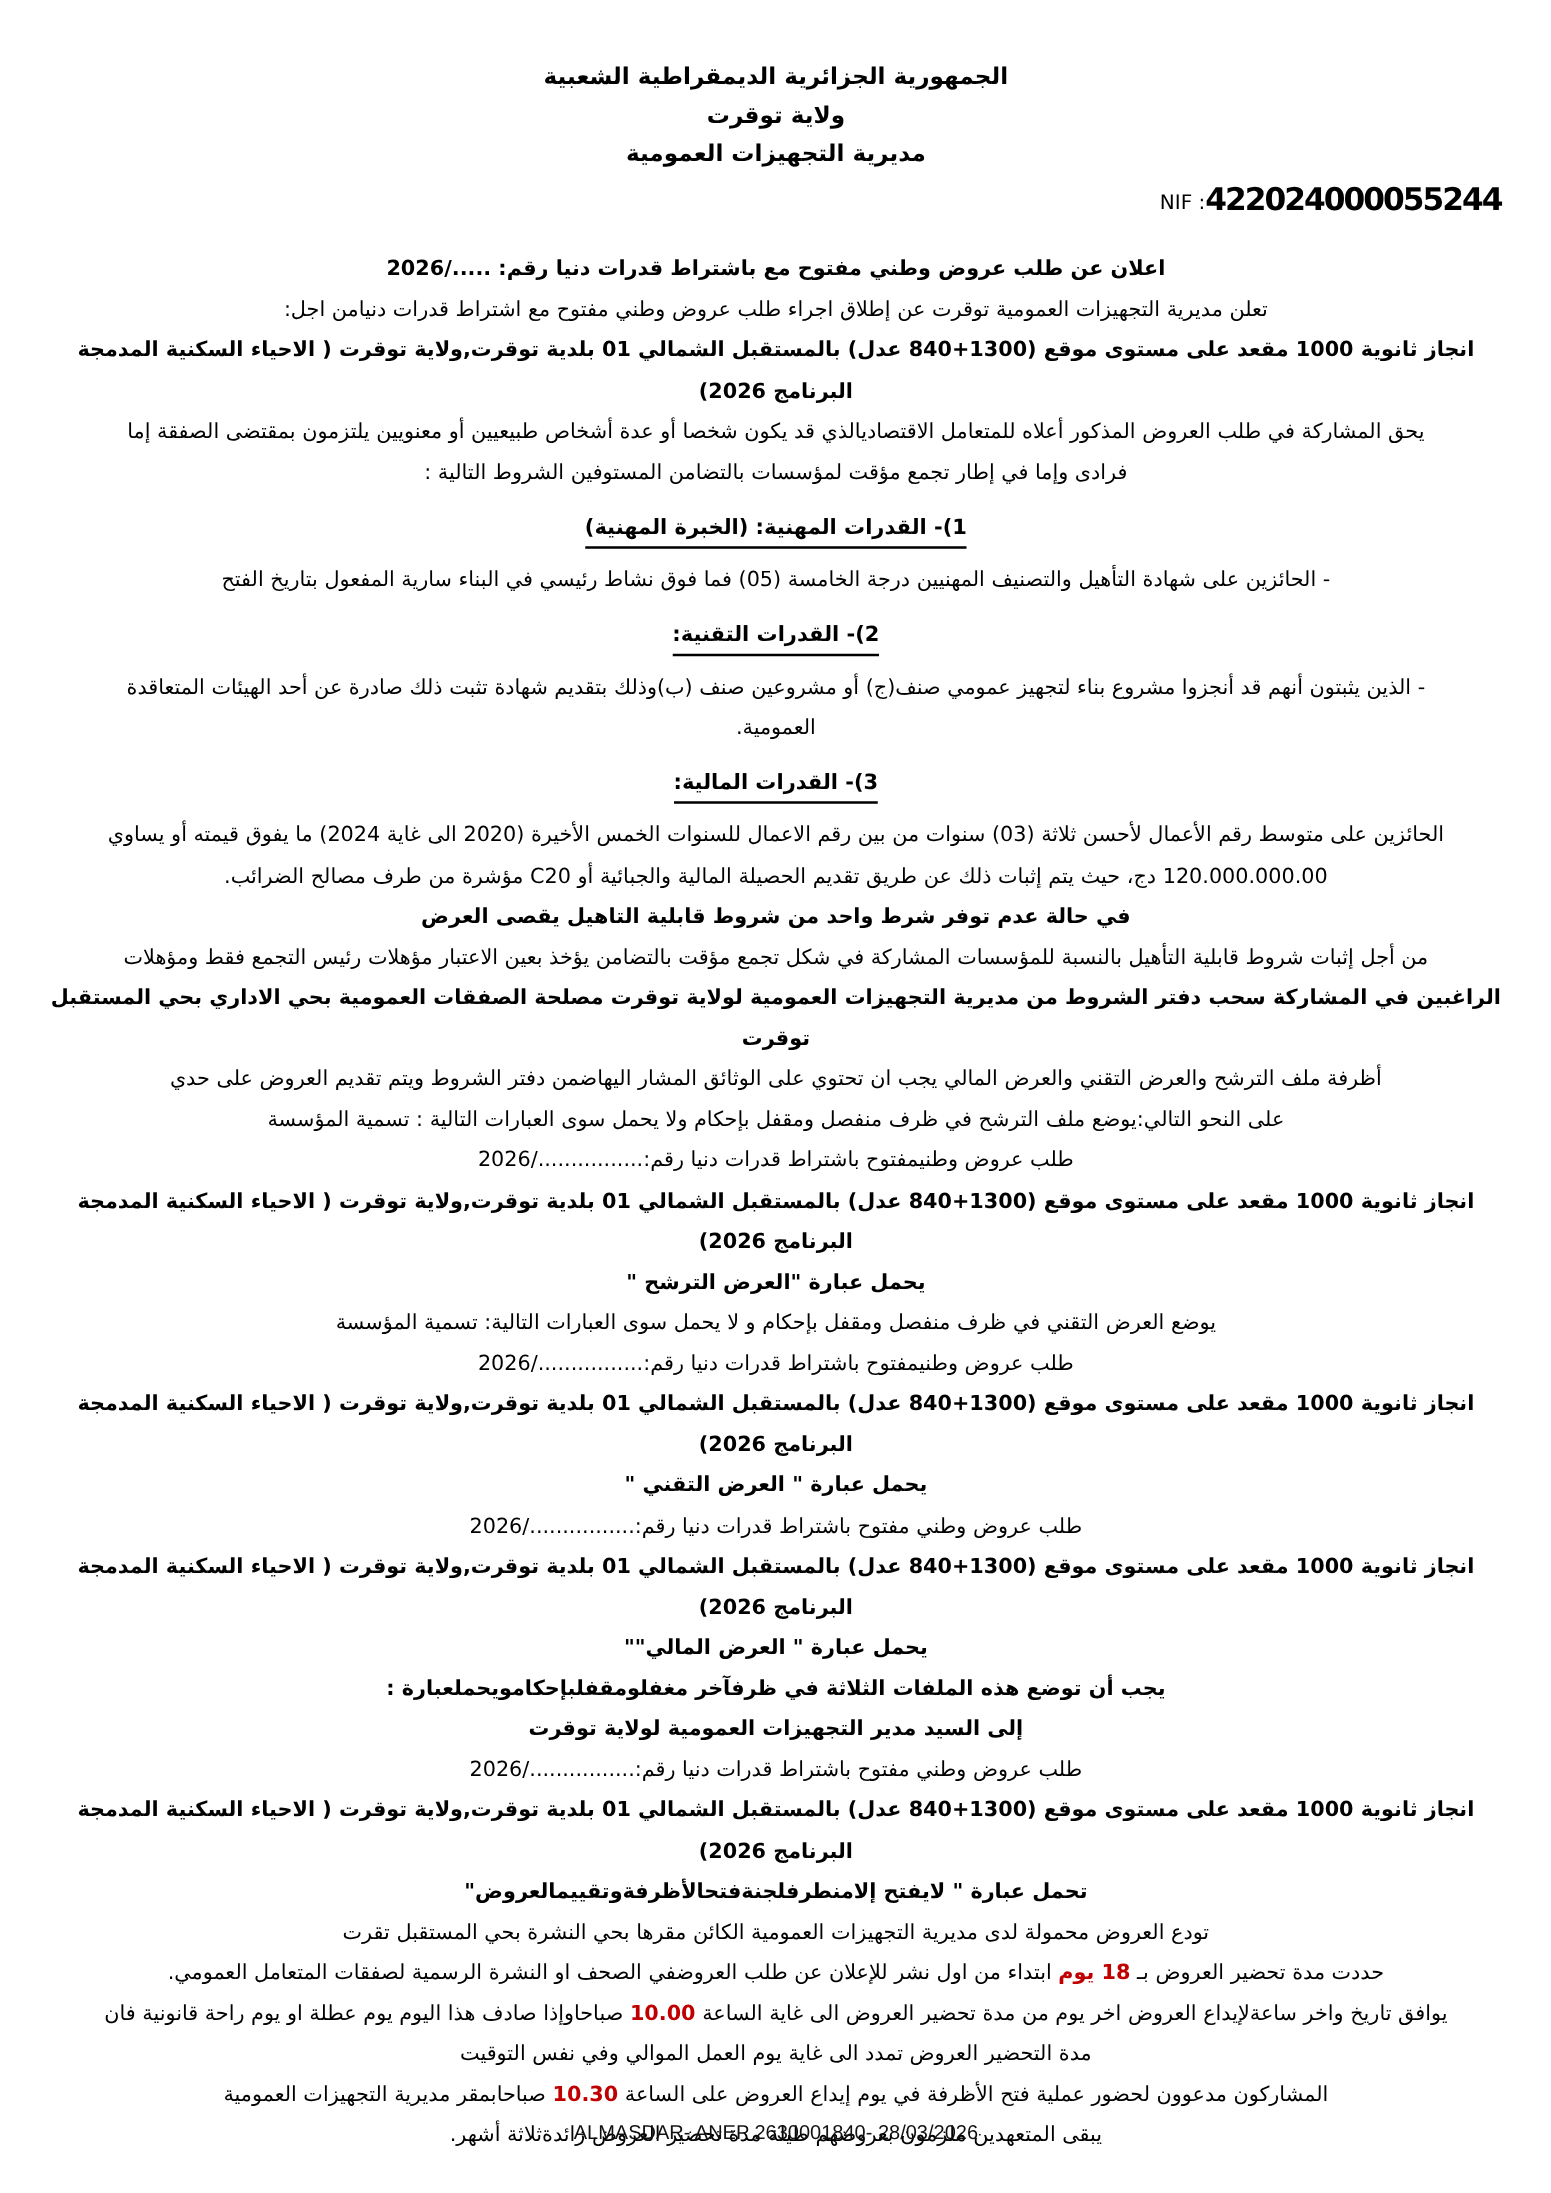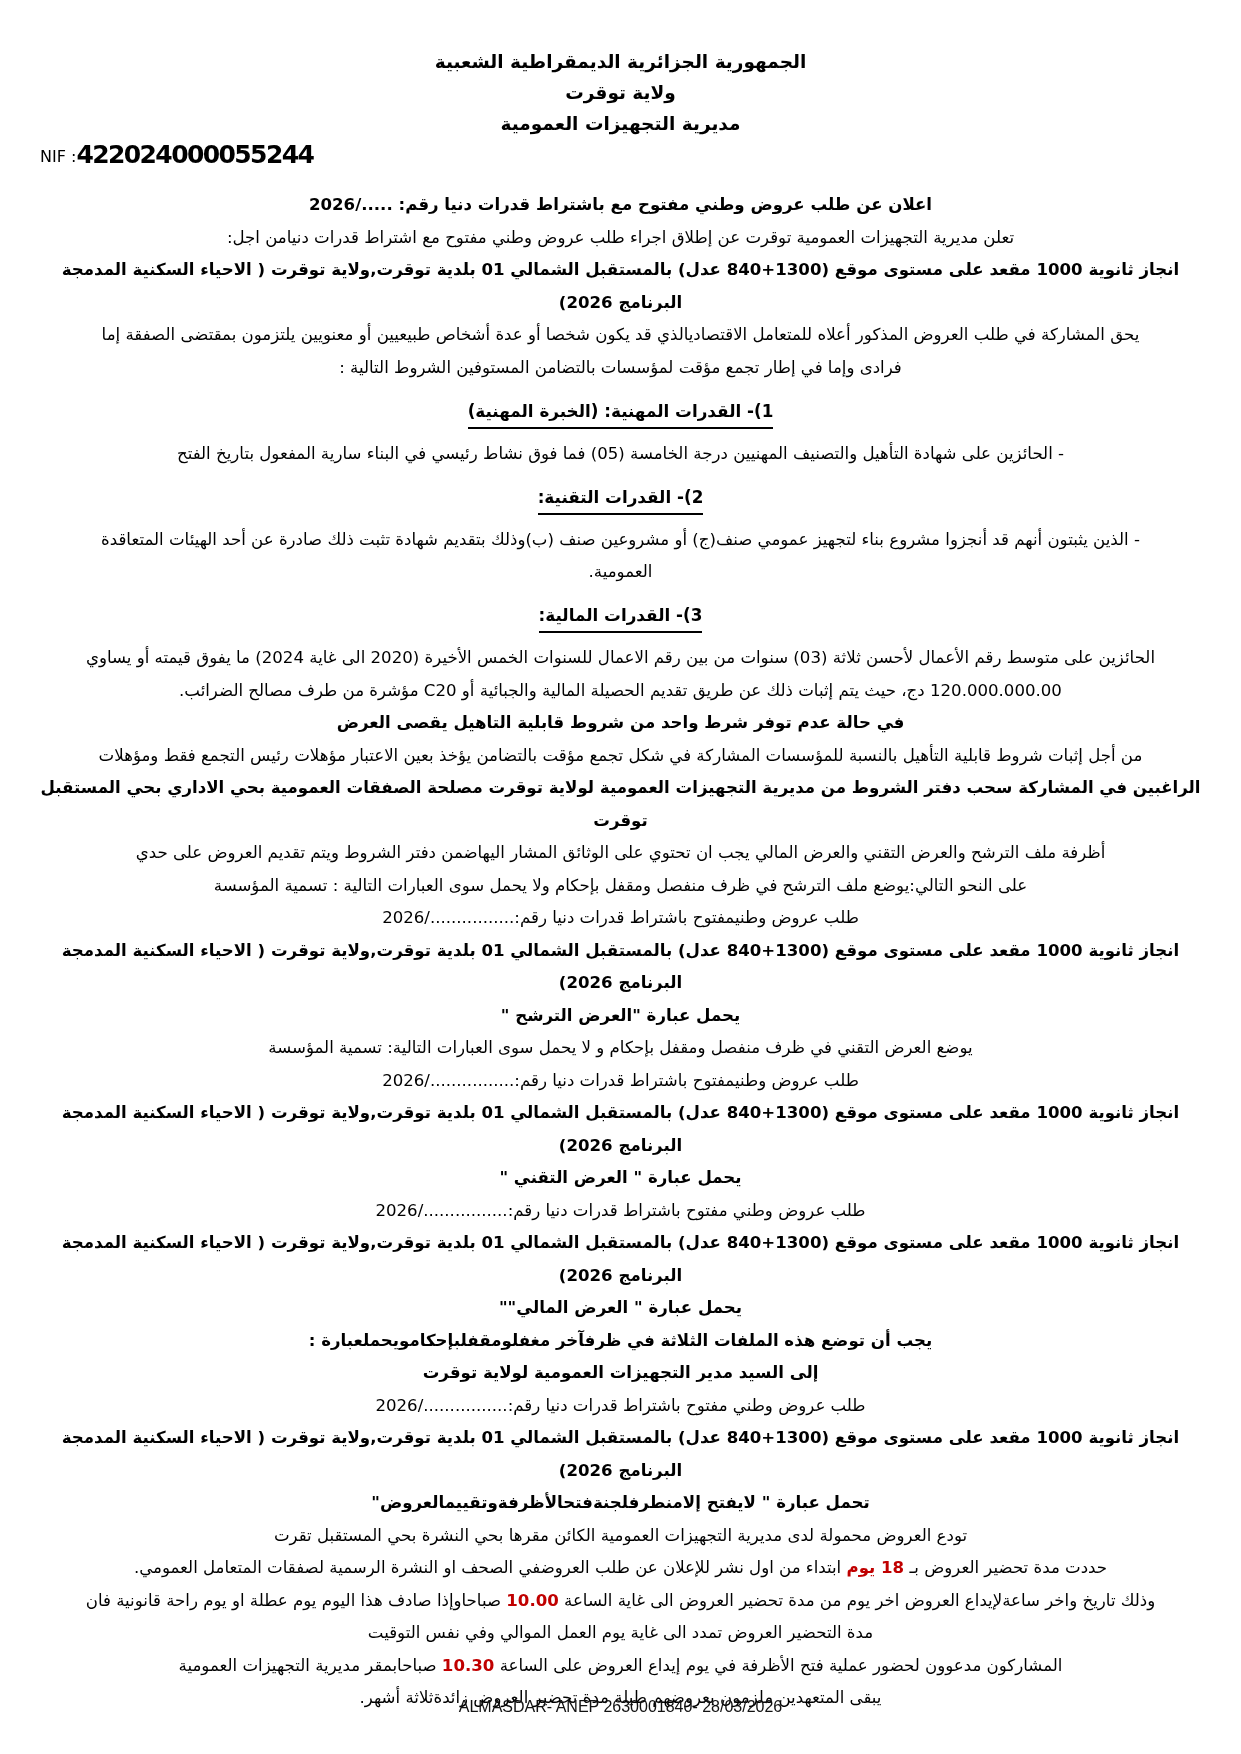--- a/index.html
+++ b/index.html
@@ -30,23 +30,23 @@
     text-align: center;
     font-weight: bold;
     font-size: 18.5px;
     line-height: 31px;
     letter-spacing: 0px;
   }
   .hdr-line {
     display: block;
   }
   .nif-line {
-    text-align: left;
+    text-align: right;
     font-size: 17px;
-    line-height: 30px;
+    line-height: 40px;
     margin-top: 1px;
     direction: ltr;
   }
   .nif-label {
     font-weight: normal;
     font-size: 16px;
   }
   .nif-value {
     font-weight: bold;
     font-size: 25px;
@@ -156,21 +156,21 @@
   <p class="t center b">يجب أن توضع هذه الملفات الثلاثة في ظرفآخر مغفلومقفلبإحكامويحملعبارة :</p>
   <p class="t center b">إلى السيد مدير التجهيزات العمومية  لولاية توقرت</p>
   <p class="t center">طلب عروض  وطني مفتوح  باشتراط قدرات دنيا رقم:................/2026</p>
   <p class="t center b">انجاز ثانوية 1000 مقعد على مستوى موقع (1300+840 عدل) بالمستقبل الشمالي 01 بلدية توقرت,ولاية توقرت  ( الاحياء السكنية المدمجة البرنامج 2026)</p>
   <p class="t center b">تحمل عبارة " لايفتح  إلامنطرفلجنةفتحالأظرفةوتقييمالعروض"</p>
 
   <p class="t center">تودع العروض محمولة لدى مديرية التجهيزات العمومية الكائن مقرها بحي النشرة بحي المستقبل تقرت</p>
 
   <p class="t center"><span>حددت مدة تحضير العروض بـ </span><span class="red">18 يوم</span><span> ابتداء من اول نشر للإعلان عن طلب العروضفي الصحف او النشرة الرسمية لصفقات المتعامل العمومي.</span></p>
 
-  <p class="t justify"><span>وذلك تاريخ واخر ساعةلإيداع العروض اخر يوم من مدة تحضير العروض الى غاية الساعة </span><span class="red num">10.00</span><span> صباحاوإذا صادف هذا اليوم يوم عطلة او  يوم راحة قانونية فان</span></p>
+  <p class="t justify"><span>يوافق تاريخ واخر ساعةلإيداع العروض اخر يوم من مدة تحضير العروض الى غاية الساعة </span><span class="red num">10.00</span><span> صباحاوإذا صادف هذا اليوم يوم عطلة او  يوم راحة قانونية فان</span></p>
   <p class="t center">مدة التحضير العروض تمدد الى غاية يوم العمل الموالي وفي نفس التوقيت</p>
 
   <p class="t center"><span>المشاركون مدعوون لحضور عملية فتح الأظرفة في يوم إيداع العروض على الساعة </span><span class="red num">10.30</span><span> صباحابمقر مديرية التجهيزات العمومية</span></p>
 
   <p class="t center">يبقى المتعهدين ملزمون بعروضهم طيلة مدة تحضير العروض زائدةثلاثة أشهر.</p>
 
   <div class="footer">ALMASDAR- ANEP 2630001840- 28/03/2026</div>
 
 </div>
 

